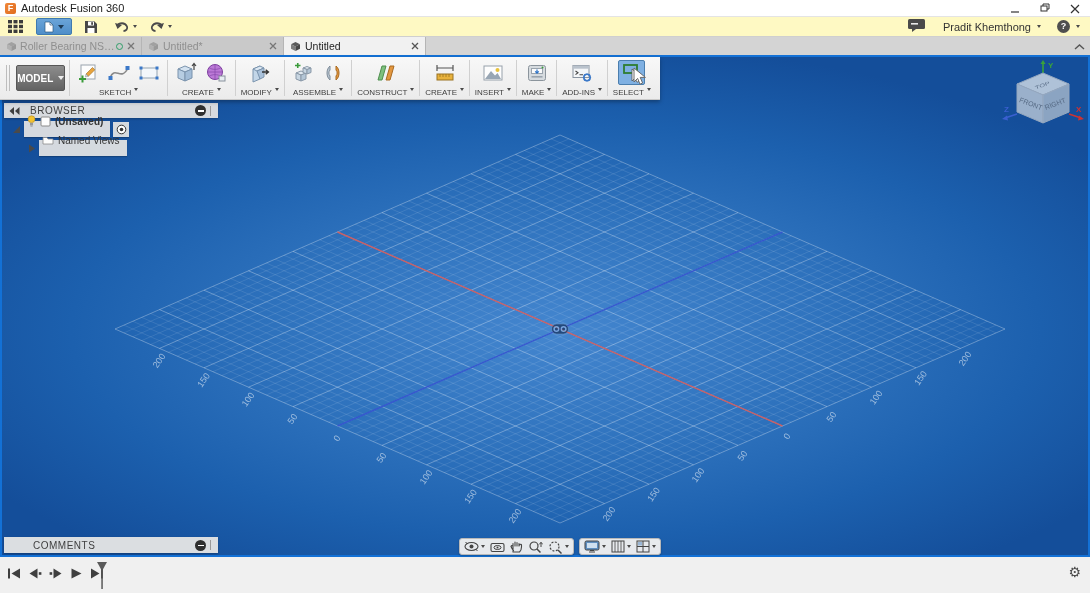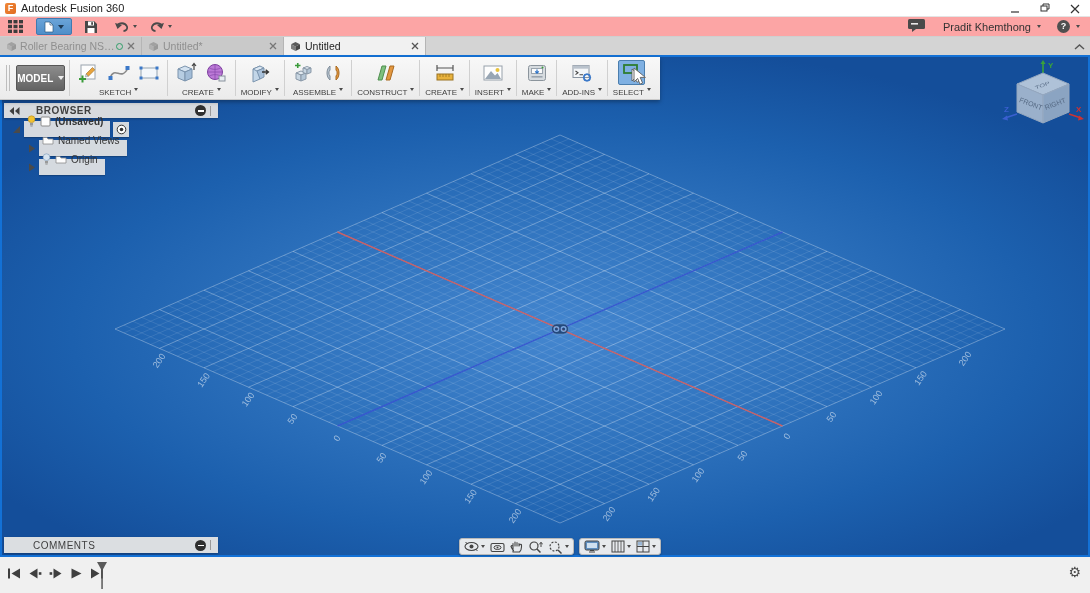--- a/index.html
+++ b/index.html
@@ -8,21 +8,21 @@
   .app { position:relative; width:1090px; height:593px; background:#efefef; overflow:hidden; }
 
   
   .titlebar { position:absolute; left:0; top:0; width:1090px; height:17px; background:#ffffff; border-bottom:1px solid #e4e4e4; }
   .logo { position:absolute; left:5px; top:3px; width:11px; height:11px; background:linear-gradient(135deg,#f0883a,#e06c1f); border-radius:2px; color:#fff; font-size:9px; font-weight:bold; text-align:center; line-height:11px; }
   .apptitle { position:absolute; left:21px; top:2px; font-size:11px; color:#222; line-height:13px; }
   .winbtns { position:absolute; right:0; top:0; height:17px; display:flex; }
   .winbtn { width:30px; height:17px; display:flex; align-items:center; justify-content:center; }
 
   
-  .qat { position:absolute; left:0; top:17px; width:1090px; height:20px; background:#fca5a5; border-bottom:1px solid #cfcfcf; display:flex; align-items:center; }
+  .qat { position:absolute; left:0; top:17px; width:1090px; height:20px; background:#fef9c3; border-bottom:1px solid #cfcfcf; display:flex; align-items:center; }
   .filebtn { margin-left:13px; width:36px; height:17px; background:linear-gradient(#6aa4d8,#4f8ec9); border:1px solid #3f7ab0; border-radius:2px; display:flex; align-items:center; justify-content:center; gap:4px; }
   .qicon { display:flex; align-items:center; }
   .dd { width:0; height:0; border-left:3px solid transparent; border-right:3px solid transparent; border-top:4px solid #4a4a4a; }
   .dd.light { border-top-color:#1d3a55; }
   .dd.tiny { border-left-width:2.5px; border-right-width:2.5px; border-top-width:3.5px; }
   .qright { margin-left:auto; display:flex; align-items:center; margin-right:10px; gap:6px; }
   .username { font-size:11px; color:#333; margin-left:12px; }
   .helpcircle { width:13px; height:13px; border-radius:50%; background:#4f4f4f; color:#fff; font-size:9px; font-weight:bold; text-align:center; line-height:13px; margin-left:10px; }
 
   
@@ -48,21 +48,21 @@
   .rsep { width:1px; background:#d0d0d0; margin:3px 0; }
   .rgroup { display:flex; flex-direction:column; align-items:center; padding:2px 5px 0 5px; }
   .ricons { display:flex; align-items:center; gap:3px; height:27px; }
   .ricon { width:27px; height:25px; display:flex; align-items:center; justify-content:center; border-radius:2px; }
   .ricon.sel { background:#7fb0e2; border:1px solid #4b7eae; }
   .rlabel { font-size:8px; color:#3d3d3d; display:flex; align-items:flex-start; gap:3px; padding-top:2px; white-space:nowrap; }
 
   
   .browser { position:absolute; left:4px; top:103px; width:214px; z-index:4; font-size:10px; color:#333; }
   .bheader { height:15px; background:rgba(226,226,226,.95); display:flex; align-items:center; padding:0 5px; box-shadow:0 1px 2px rgba(0,0,0,.25); }
-  .bheader .htext { margin-left:16px; letter-spacing:.5px; color:#3f3f3f;font-weight:bold; }
+  .bheader .htext { margin-left:10px; letter-spacing:.5px; color:#3f3f3f; }
   .minuscirc { margin-left:auto; width:11px; height:11px; border-radius:50%; background:#2f2f2f; position:relative; }
   .minuscirc::after { content:""; position:absolute; left:2.5px; top:5px; width:6px; height:1.5px; background:#fff; }
   .hgrip { width:3px; height:10px; border-left:1px solid #9a9a9a; margin-left:4px; }
   .trow { display:flex; align-items:center; margin-top:3px; gap:3px; }
   .tbox { display:inline-flex; align-items:center; gap:4px; height:15px; padding:0 7px 16px 3px; background:rgba(228,228,228,.93); box-shadow:0 1px 1px rgba(0,0,0,.2); }
   .tbox.bold { font-weight:bold; }
   .radiobox { display:inline-flex; align-items:center; justify-content:center; width:16px; height:15px; background:rgba(228,228,228,.93); box-shadow:0 1px 1px rgba(0,0,0,.2); }
 
   
   .commentsbar { position:absolute; left:4px; top:537px; width:214px; height:16px; background:rgba(228,228,228,.96); display:flex; align-items:center; padding:0 5px; z-index:4; font-size:10px; box-shadow:0 1px 2px rgba(0,0,0,.25); }
@@ -623,36 +623,20 @@
         </svg>
       <span class="tbox">
         <svg width="12" height="10">
             <path d="M1 2.5 H5 L6 4 H11 V9 H1 Z" fill="#fdfdfd" stroke="#8a8a8a" stroke-width=".8"></path>
           </svg>
         <span>Named Views</span>
       </span>
     </div>
 
 
-    <div class="trow" style="margin-left:24px">
-      <svg width="8" height="9">
-          <path d="M1 0.5 L7 4.5 L1 8.5 Z" fill="#4a4a4a"></path>
-        </svg>
-      <span class="tbox">
-        <svg width="9" height="13">
-            <circle cx="4.5" cy="4.2" r="3.4" fill="#d7e4f0" stroke="#7a97b5" stroke-width=".6"></circle>
-            <rect x="3" y="8" width="3" height="2.4" fill="#999"></rect>
-            <rect x="3.4" y="10.6" width="2.2" height="1" fill="#999"></rect>
-          </svg>
-        <svg width="12" height="10">
-            <path d="M1 2.5 H5 L6 4 H11 V9 H1 Z" fill="#fdfdfd" stroke="#8a8a8a" stroke-width=".8"></path>
-          </svg>
-        <span>Origin</span>
-      </span>
-    </div>
   </div>
 
   <div class="commentsbar">
     <span class="htext">COMMENTS</span>
     <span class="minuscirc"></span>
     <span class="hgrip"></span>
   </div>
 
   <div class="navbar">
     <div class="navgroup">

